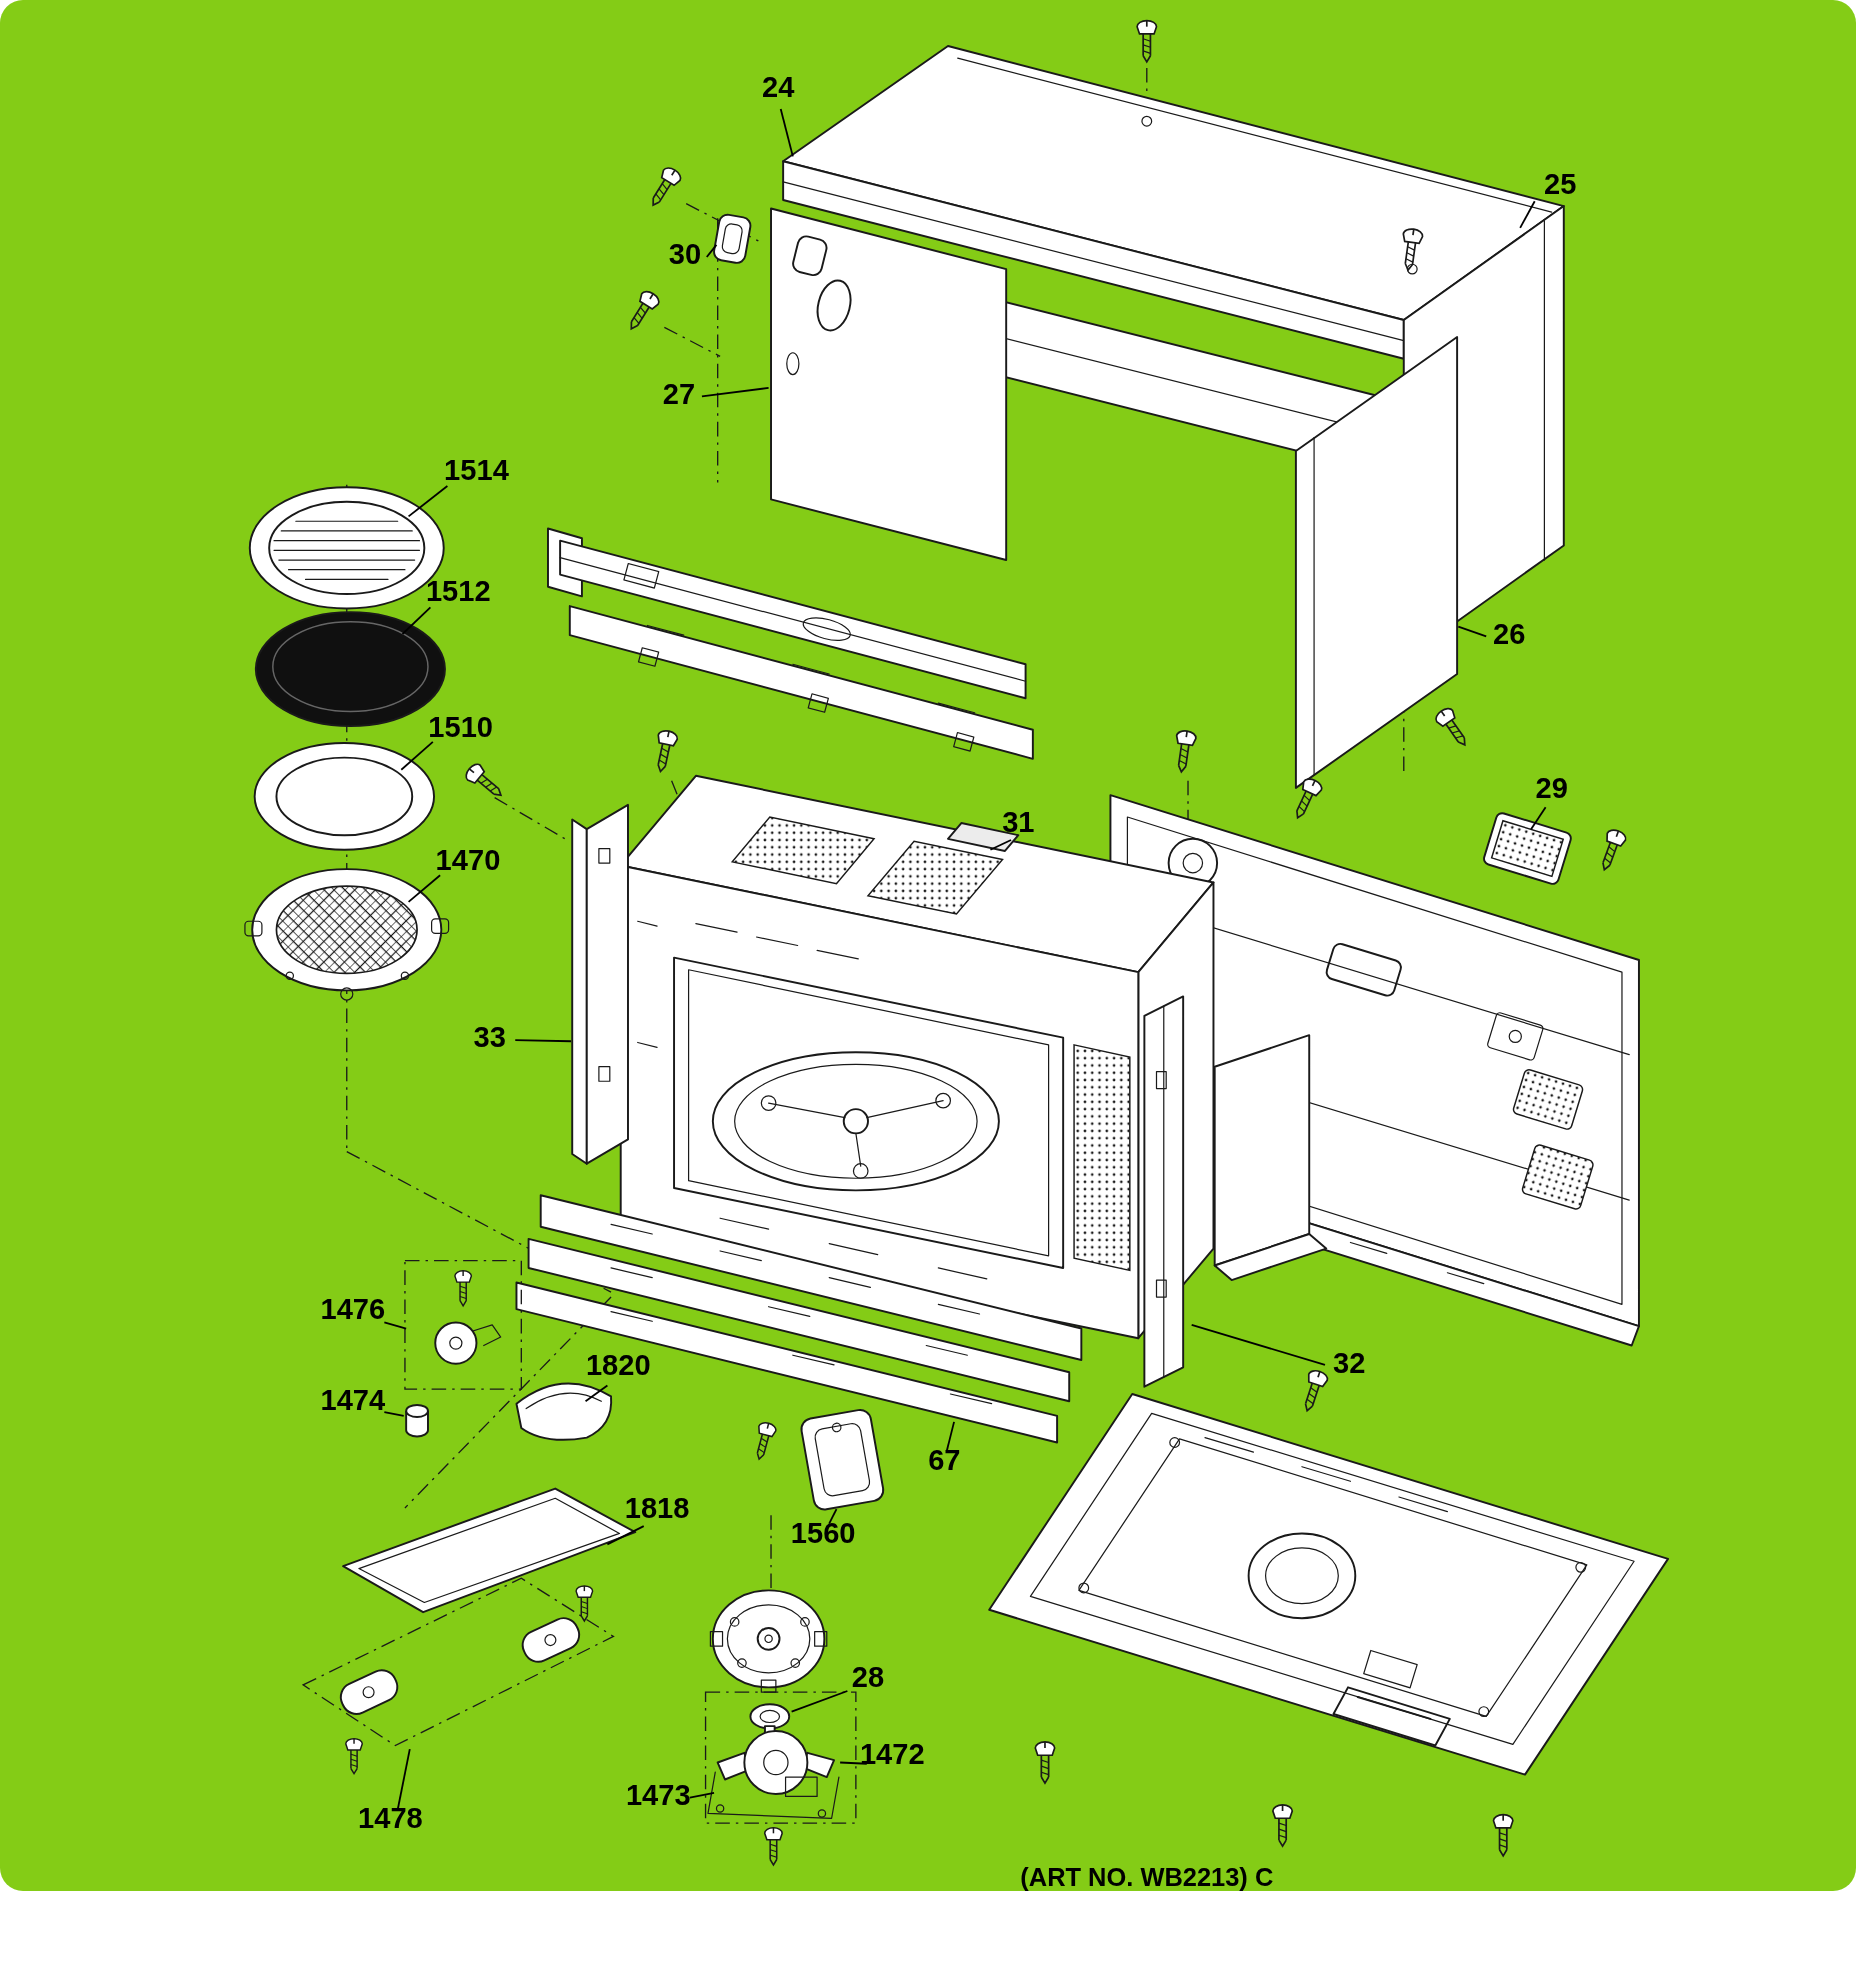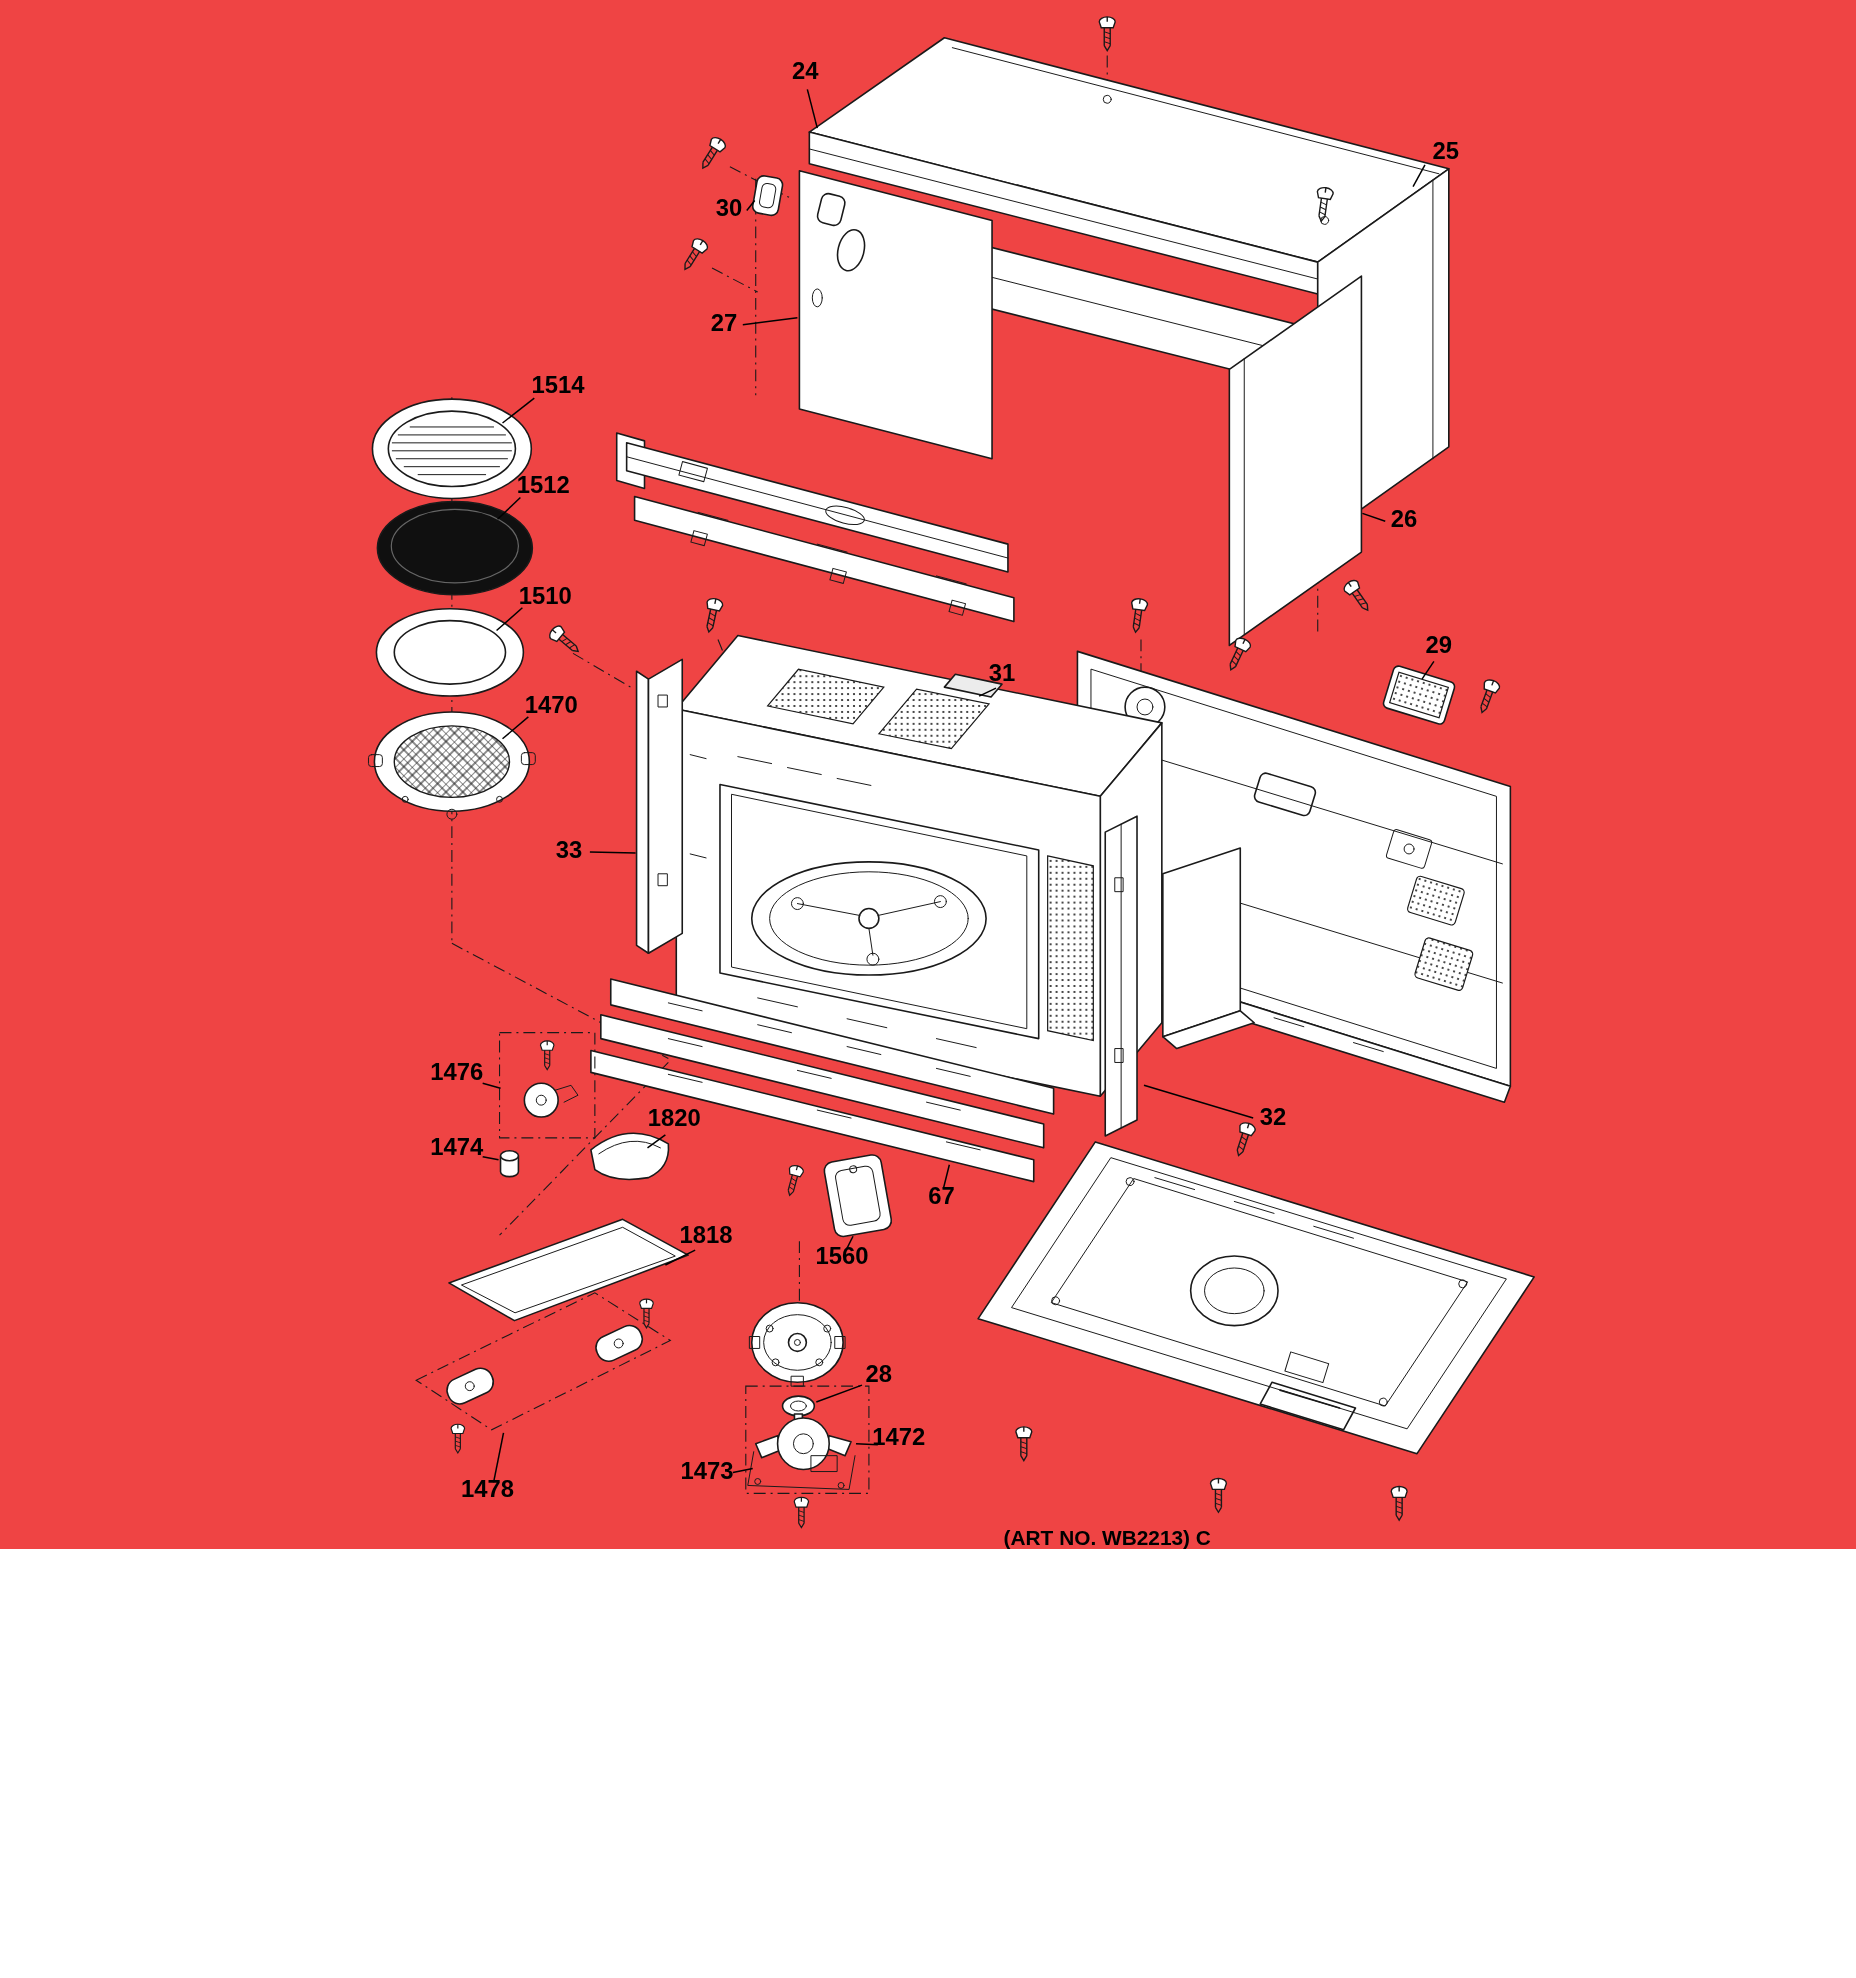--- a/index.html
+++ b/index.html
@@ -1,16 +1,16 @@
 <!DOCTYPE html>
 <html style="font-size:13px"><head>
 <meta charset="utf-8">
 <style>
   html,body{margin:0;padding:0;background:#ffffff;}
-  .stage{position:relative;width:1856px;height:1549px;background:#ef4444;overflow:hidden;}
+  .stage{position:relative;width:1856px;height:1891px;background:#84cc16;overflow:hidden;border-radius:23px;}
   svg{display:block;width:100%;height:100%;}
   .ln{fill:none;stroke:#1a1a1a;stroke-width:1.6;stroke-linecap:round;stroke-linejoin:round;}
   .thin{stroke-width:1;}
   .fillw{fill:#ffffff;stroke:#1a1a1a;stroke-width:1.6;stroke-linejoin:round;}
   .fillg{fill:#ececec;stroke:#1a1a1a;stroke-width:1.6;stroke-linejoin:round;}
   .dark{fill:#101010;stroke:#1a1a1a;stroke-width:1.6;}
   .dots{fill:url(#dots);stroke:#1a1a1a;stroke-width:1.2;}
   .dash{fill:none;stroke:#1a1a1a;stroke-width:1.1;stroke-dasharray:12 5 2 5;}
   .ld{fill:none;stroke:#000000;stroke-width:1.5;}
   .callout{font:700 24px "Liberation Sans",sans-serif;fill:#000;text-anchor:middle;}

